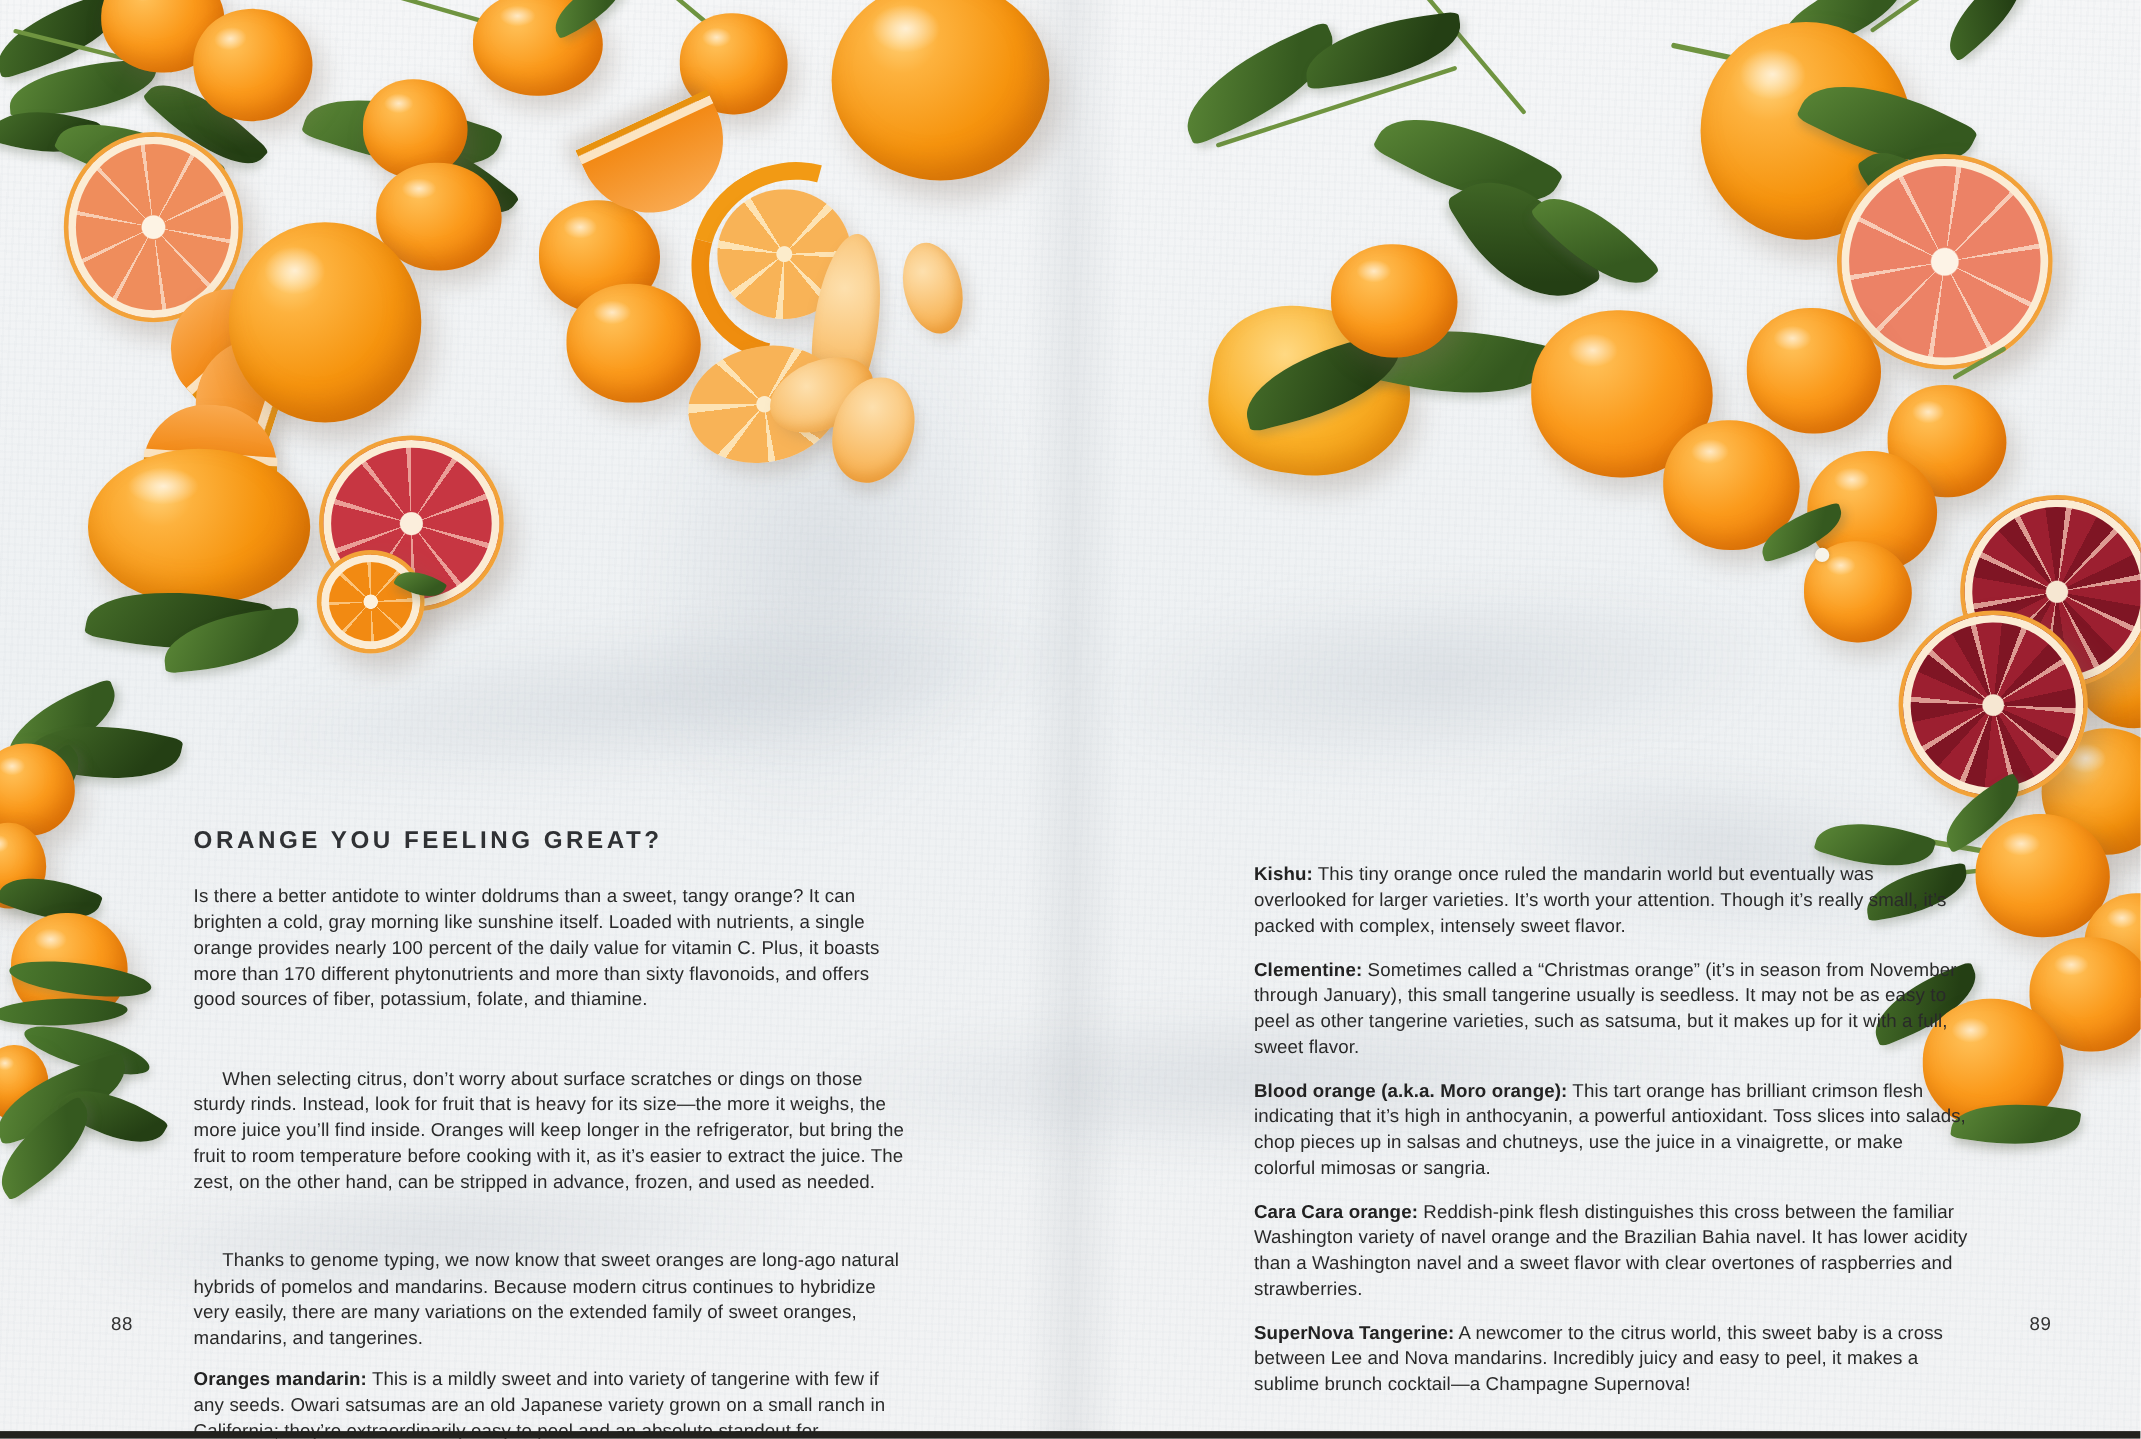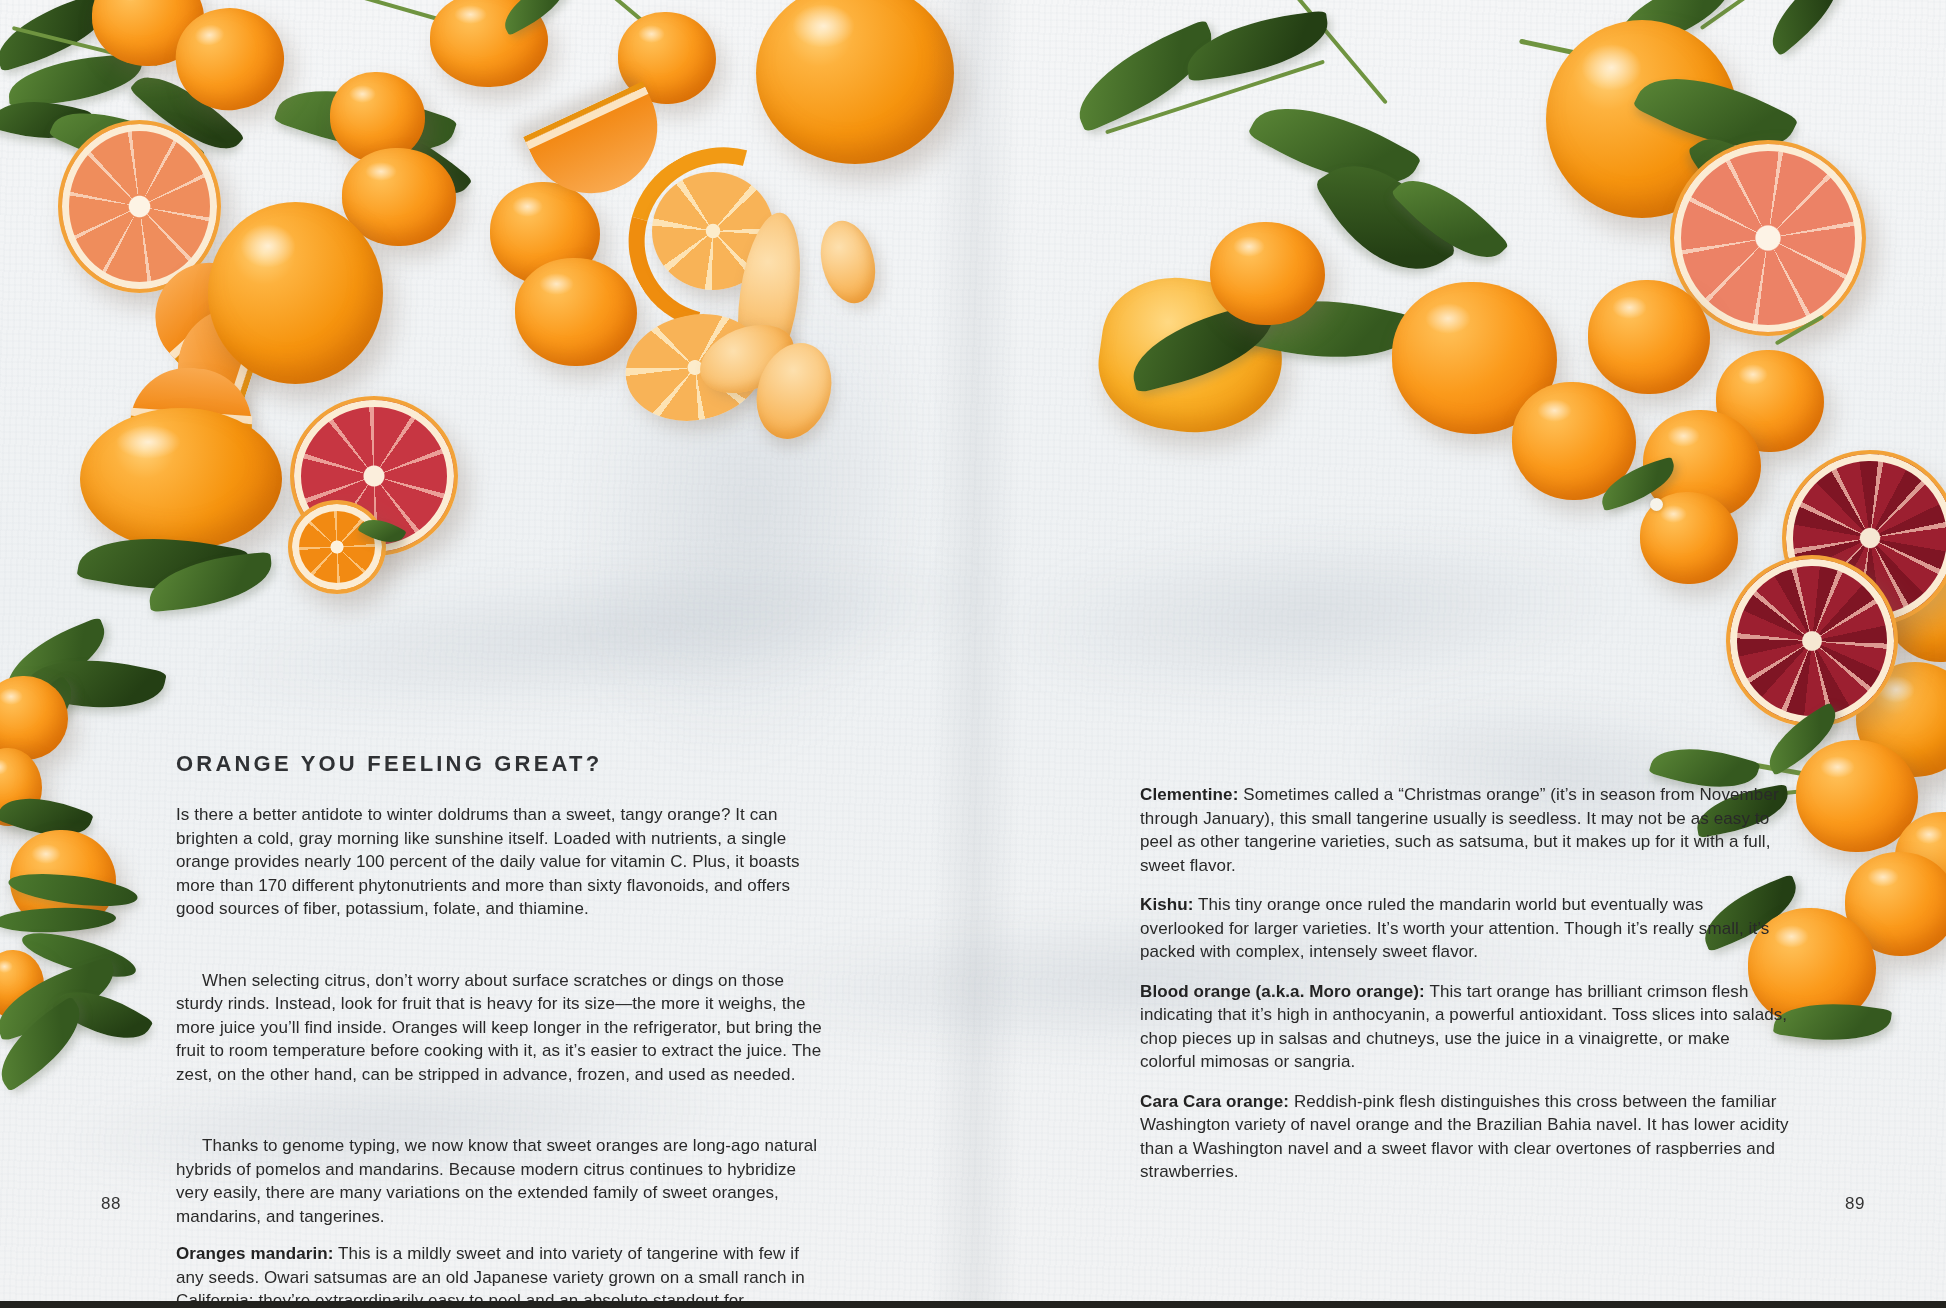--- a/index.html
+++ b/index.html
@@ -186,21 +186,22 @@
 
 <div id="left-text" class="textcol">
   <h1>ORANGE YOU FEELING GREAT?</h1>
   <p>Is there a better antidote to winter doldrums than a sweet, tangy orange? It can brighten a cold, gray morning like sunshine itself. Loaded with nutrients, a single orange provides nearly 100 percent of the daily value for vitamin C. Plus, it boasts more than 170 different phytonutrients and more than sixty flavonoids, and offers good sources of fiber, potassium, folate, and thiamine.</p>
   <p class="indent">When selecting citrus, don’t worry about surface scratches or dings on those sturdy rinds. Instead, look for fruit that is heavy for its size—the more it weighs, the more juice you’ll find inside. Oranges will keep longer in the refrigerator, but bring the fruit to room temperature before cooking with it, as it’s easier to extract the juice. The zest, on the other hand, can be stripped in advance, frozen, and used as needed.</p>
   <p class="indent">Thanks to genome typing, we now know that sweet oranges are long-ago natural hybrids of pomelos and mandarins. Because modern citrus continues to hybridize very easily, there are many variations on the extended family of sweet oranges, mandarins, and tangerines.</p>
   <p class="entry"><strong>Oranges mandarin:</strong> <span>This is a mildly sweet and into variety of tangerine with few if any seeds. Owari satsumas are an old Japanese variety grown on a small ranch in California; they’re extraordinarily easy to peel and an absolute standout for sweetness and flavor.</span></p>
 </div>
 
 <div id="right-text" class="textcol">
+  <p class="entry"><strong>Kishu:</strong> <span>This tiny orange once ruled the mandarin world but eventually was overlooked for larger varieties. It’s worth your attention. Though it’s really small, it’s packed with complex, intensely sweet flavor.</span></p>
   <p class="entry"><strong>Clementine:</strong> <span>Sometimes called a “Christmas orange” (it’s in season from November through January), this small tangerine usually is seedless. It may not be as easy to peel as other tangerine varieties, such as satsuma, but it makes up for it with a full, sweet flavor.</span></p>
-  <p class="entry"><strong>Kishu:</strong> <span>This tiny orange once ruled the mandarin world but eventually was overlooked for larger varieties. It’s worth your attention. Though it’s really small, it’s packed with complex, intensely sweet flavor.</span></p>
   <p class="entry"><strong>Blood orange (a.k.a. Moro orange):</strong> <span>This tart orange has brilliant crimson flesh indicating that it’s high in anthocyanin, a powerful antioxidant. Toss slices into salads, chop pieces up in salsas and chutneys, use the juice in a vinaigrette, or make colorful mimosas or sangria.</span></p>
   <p class="entry"><strong>Cara Cara orange:</strong> <span>Reddish-pink flesh distinguishes this cross between the familiar Washington variety of navel orange and the Brazilian Bahia navel. It has lower acidity than a Washington navel and a sweet flavor with clear overtones of raspberries and strawberries.</span></p>
+  <p class="entry"><strong>SuperNova Tangerine:</strong> <span>A newcomer to the citrus world, this sweet baby is a cross between Lee and Nova mandarins. Incredibly juicy and easy to peel, it makes a sublime brunch cocktail—a Champagne Supernova!</span></p>
 </div>
 
 <div class="pagenum" id="pagenum-left">88</div>
 <div class="pagenum" id="pagenum-right">89</div>
 <div id="bottom-edge"></div>
 
 </body></html>

